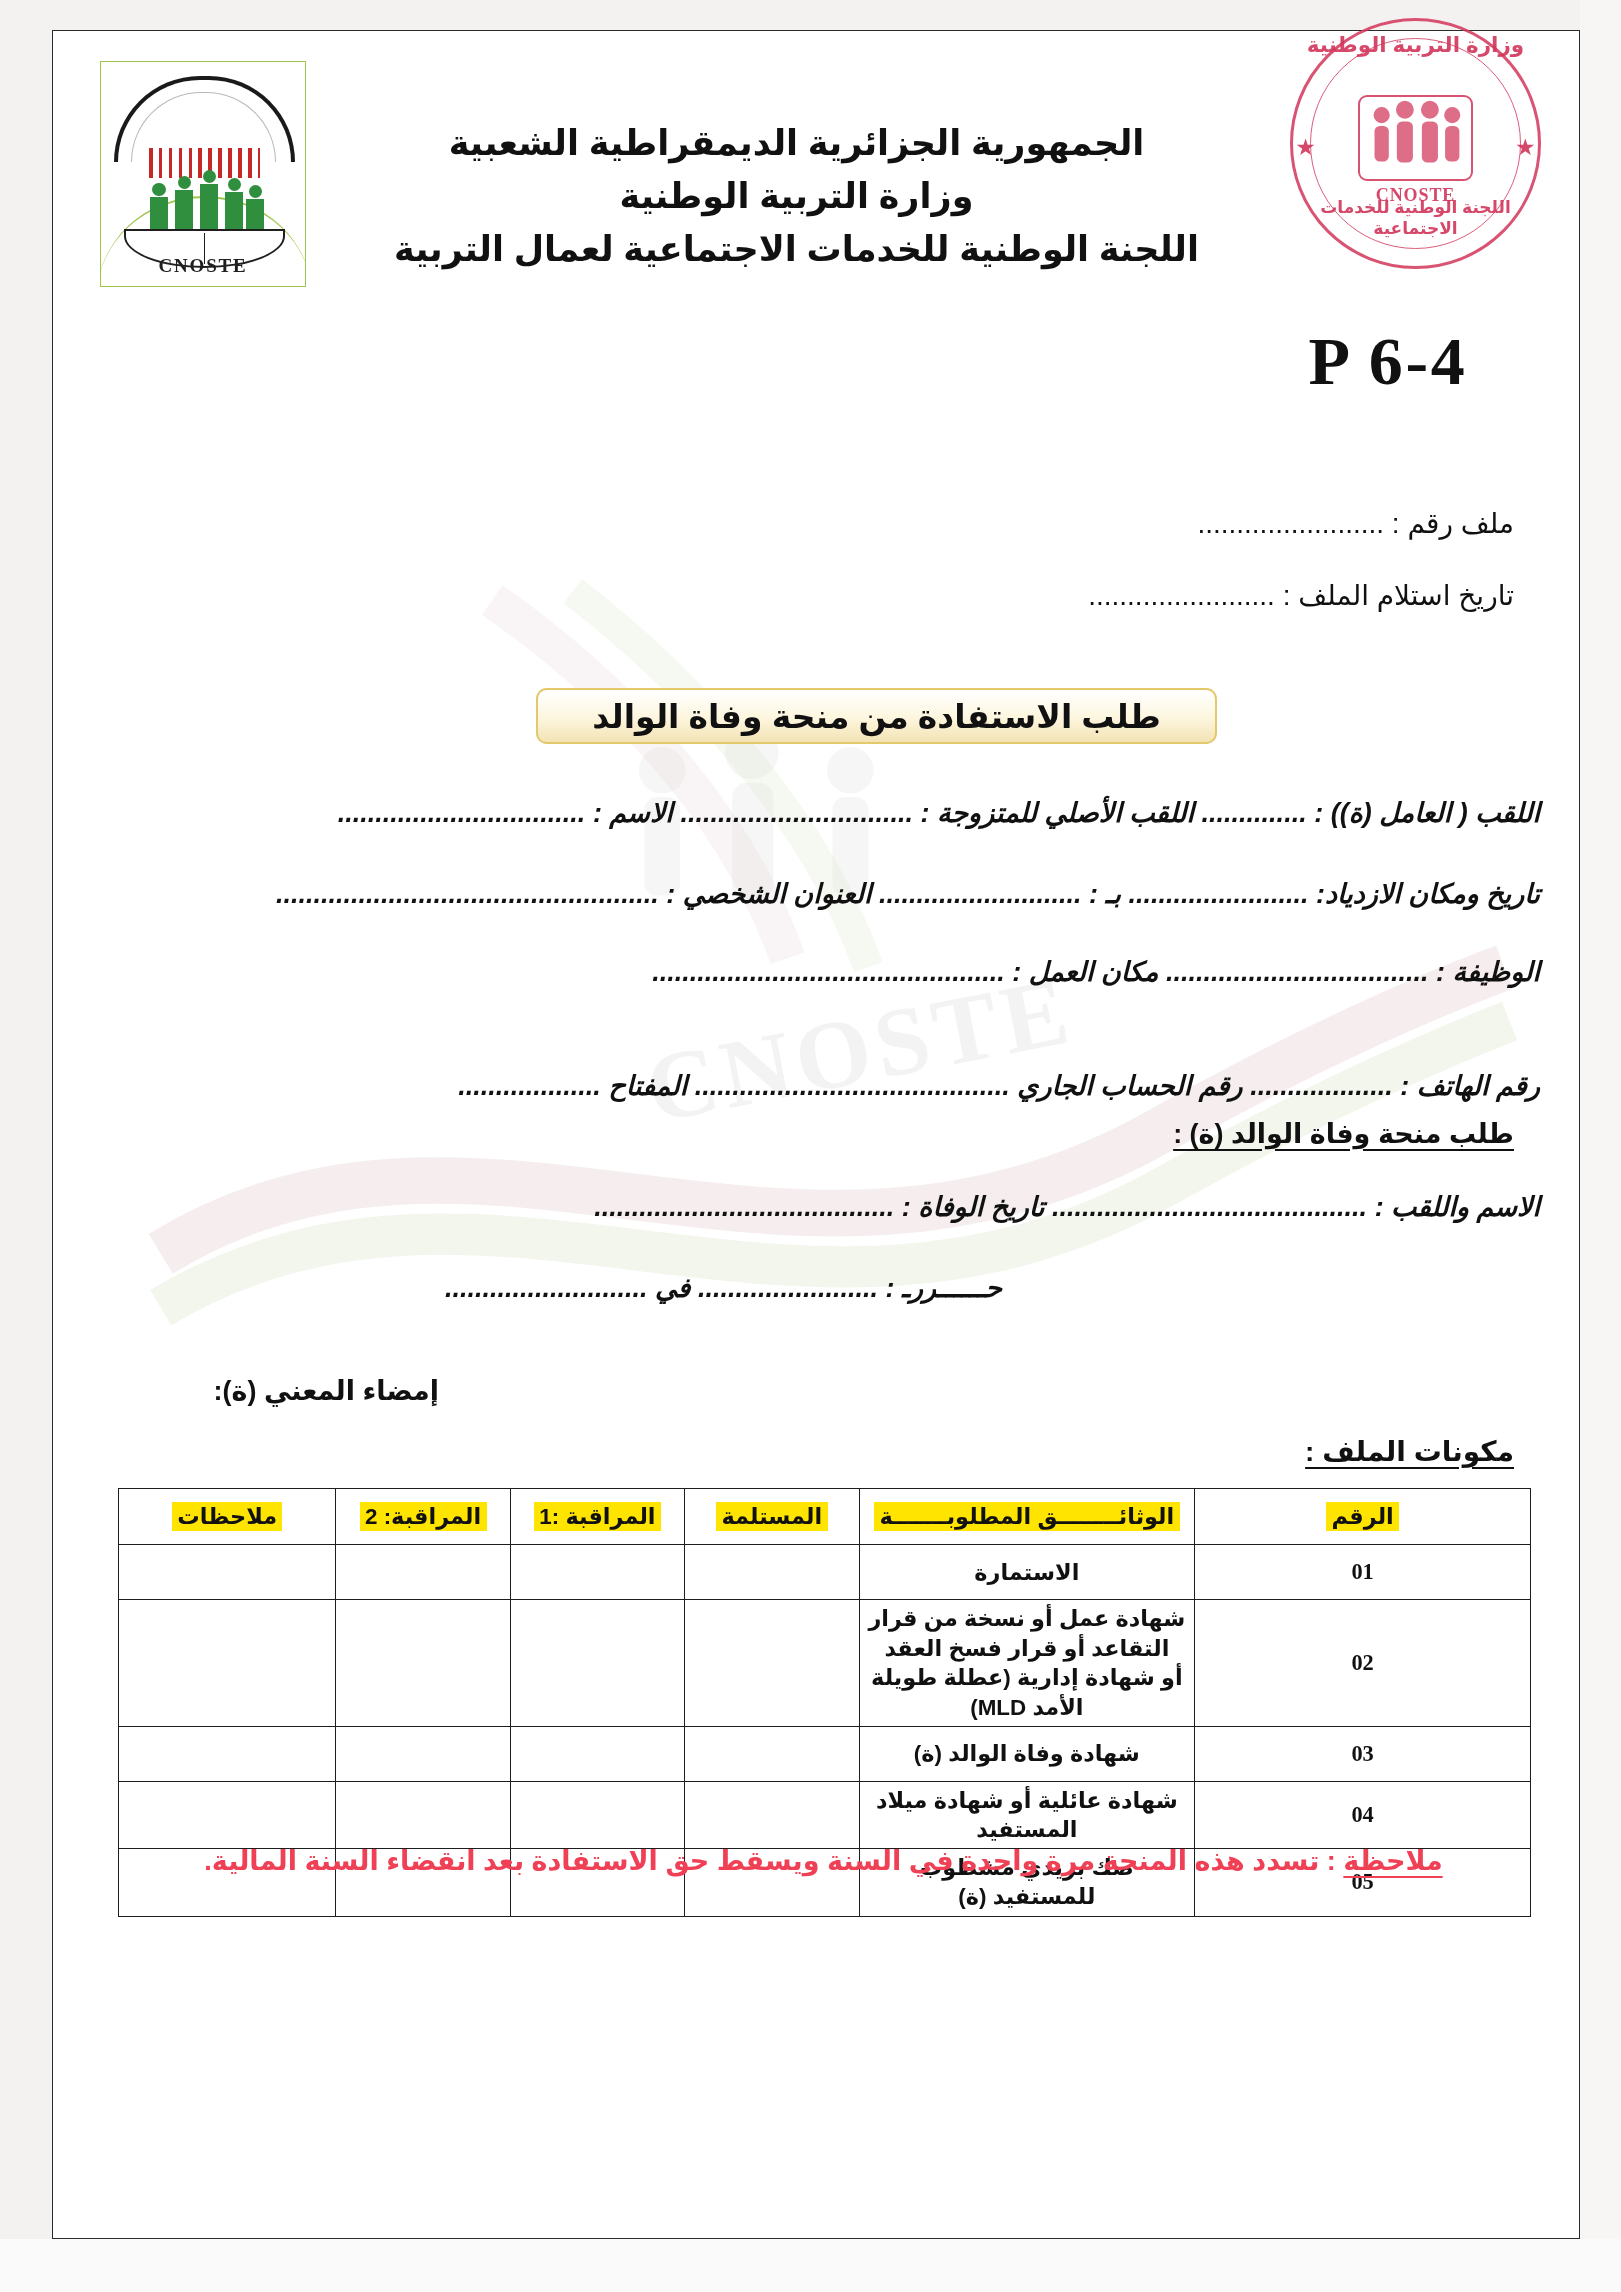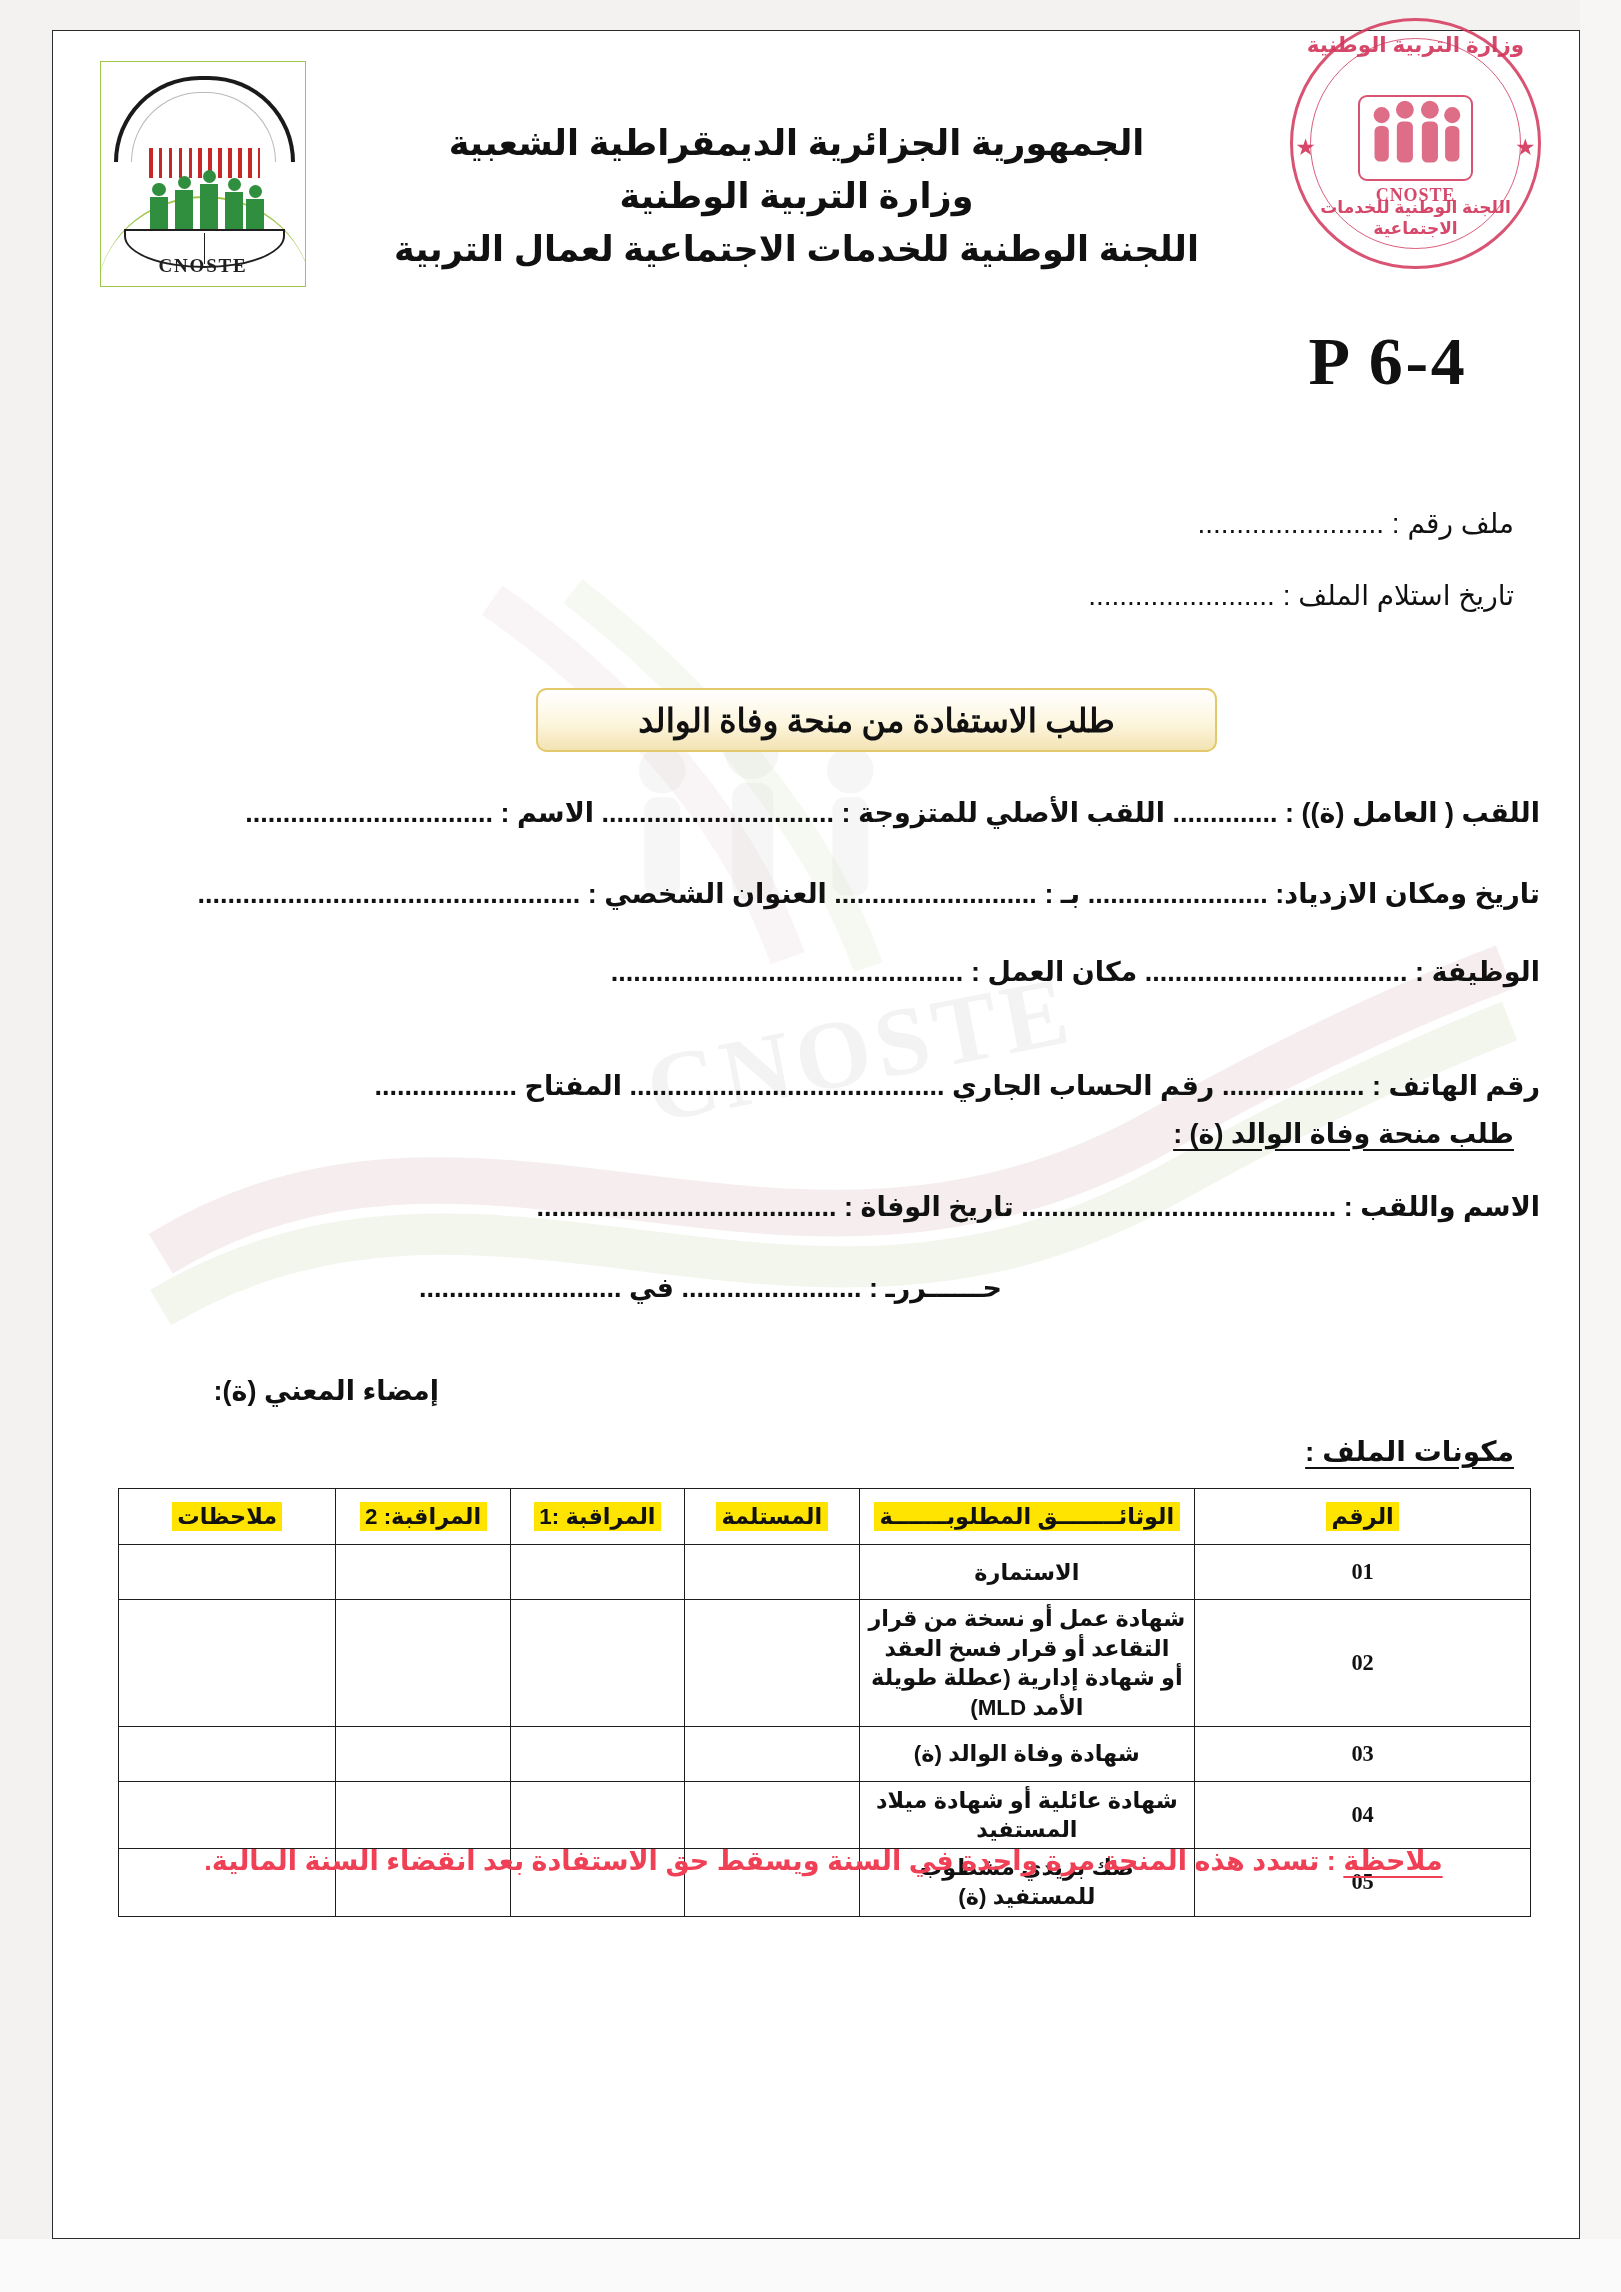--- a/index.html
+++ b/index.html
@@ -272,49 +272,49 @@
     font-weight: normal;
     color: #111;
     white-space: nowrap;
   }
   .dots { letter-spacing: 0.9px; }
 
   
   .title-banner {
     position: absolute;
     left: 536px; top: 688px;
-    width: 681px; height: 64px;
+    width: 681px; height: 56px;
     background: linear-gradient(180deg,#ffffff 0%,#fdf6de 55%,#f3e3b4 100%);
     border: 2.7px solid #e3c96c;
     border-radius: 10.7px;
     box-sizing: border-box;
     display: flex;
     align-items: center;
     justify-content: center;
     direction: rtl;
-    font-family: Liberation Serif, serif;
   }
   .title-banner span {
     font-size: 33px;
     font-weight: bold;
     color: #111;
     white-space: nowrap;
   }
 
   
   .form-row {
     position: absolute;
     direction: rtl;
     font-size: 27px;
     font-weight: bold;
     color: #111;
     white-space: nowrap;
     left: 107px;
     width: 1433px;
     text-align: right;
+    font-style: italic;
   }
   .section-label {
     position: absolute;
     direction: rtl;
     font-size: 27px;
     font-weight: bold;
     color: #111;
     text-decoration: underline;
     text-underline-offset: 6.3px;
     white-space: nowrap;

